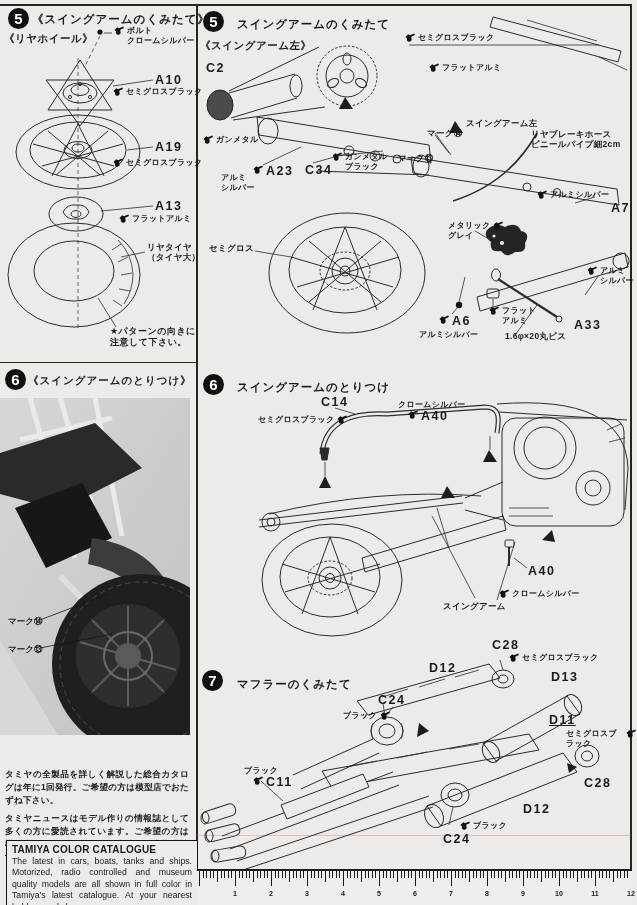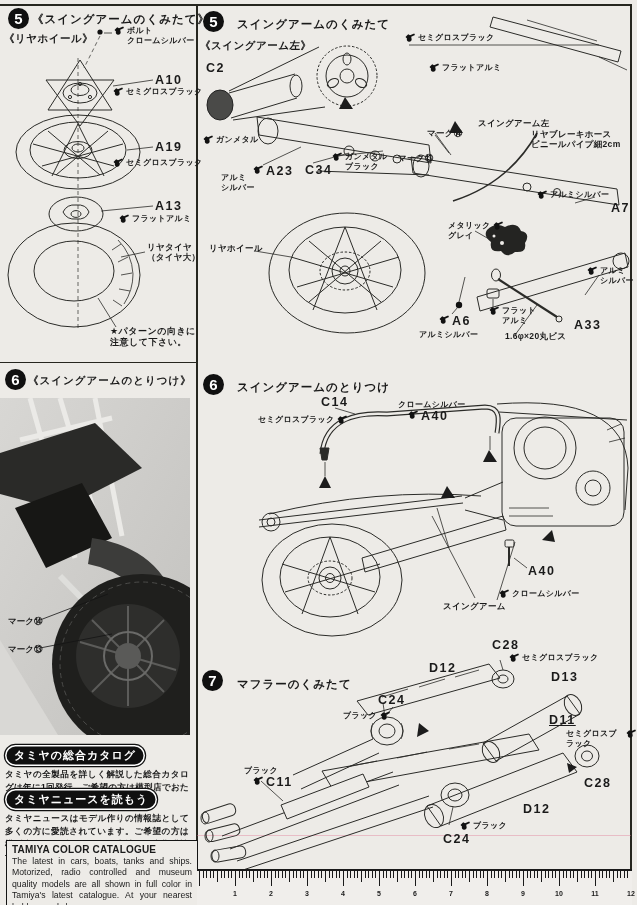--- a/index.html
+++ b/index.html
@@ -264,23 +264,21 @@
       <rect x="8" y="176" width="34" height="12" rx="5" transform="rotate(-14 8 176)"></rect>
       <rect x="14" y="196" width="34" height="12" rx="5" transform="rotate(-10 14 196)"></rect>
       <ellipse cx="8" cy="163" rx="4" ry="6"></ellipse>
         <ellipse cx="12" cy="181" rx="4" ry="6"></ellipse>
         <ellipse cx="18" cy="201" rx="4" ry="6"></ellipse>
     </g>
     <line x1="64" y1="126" x2="86" y2="146" stroke-width=".8"></line>
     <line x1="196" y1="52" x2="188" y2="62" stroke-width=".8"></line>
   </svg>
 
-  <div class="pill" style="left:5px;top:745px;">タミヤの総合カタログ</div>
   <div class="jp-para" style="left:5px;top:768px;width:184px;">タミヤの全製品を詳しく解説した総合カタログは年に1回発行。ご希望の方は模型店でおたずね下さい。</div>
-  <div class="pill" style="left:5px;top:789px;">タミヤニュースを読もう</div>
   <div class="jp-para" style="left:5px;top:812px;width:184px;">タミヤニュースはモデル作りの情報誌として多くの方に愛読されています。ご希望の方は模型店でおたずね下さい。当社より定期購読する方法もあります。</div>
   <div id="en-box">
     <h4>TAMIYA COLOR CATALOGUE</h4>
     <p>The latest in cars, boats, tanks and ships. Motorized, radio controlled and museum quality models are all shown in full color in Tamiya's latest catalogue. At your nearest hobby supply house.</p>
   </div>
 
   <div id="ruler">
       <div class="tick" style="left: 2px; height: 15px;"></div>
       <div class="tick" style="left: 5.6px; height: 7px;"></div>
       <div class="tick" style="left: 9.2px; height: 7px;"></div>
@@ -449,21 +447,21 @@
           <path d="M1.5 5 L4.2 2.2 L6 3.2 L10.2 1.4 L11 3 L7.2 4.8 L7.6 7 A2.4 2.4 0 1 1 3 6.6 Z" fill="#111"></path>
         </svg></span><span>ガンメタル
 ブラック</span></div>
     <div class="co paint" style="left: 404px; top: 33px;"><span class="paint-ic"><svg width="12" height="10" viewBox="0 0 12 10">
           <path d="M1.5 5 L4.2 2.2 L6 3.2 L10.2 1.4 L11 3 L7.2 4.8 L7.6 7 A2.4 2.4 0 1 1 3 6.6 Z" fill="#111"></path>
         </svg></span><span>セミグロスブラック</span></div>
     <div class="co paint" style="left: 428px; top: 63px;"><span class="paint-ic"><svg width="12" height="10" viewBox="0 0 12 10">
           <path d="M1.5 5 L4.2 2.2 L6 3.2 L10.2 1.4 L11 3 L7.2 4.8 L7.6 7 A2.4 2.4 0 1 1 3 6.6 Z" fill="#111"></path>
         </svg></span><span>フラットアルミ</span></div>
     <div class="co name" style="left: 427px; top: 128px;"><span>マーク⑭</span></div>
-    <div class="co name" style="left: 478px; top: 118px; text-align: center;"><span>スイングアーム左</span></div>
+    <div class="co name" style="left: 466px; top: 118px; text-align: center;"><span>スイングアーム左</span></div>
     <div class="co name" style="left: 531px; top: 129px;"><span>リヤブレーキホース
 ビニールパイプ細2cm</span></div>
     <div class="co name" style="left: 398px; top: 153px;"><span>マーク⑬</span></div>
     <div class="co paint" style="left: 536px; top: 190px;"><span class="paint-ic"><svg width="12" height="10" viewBox="0 0 12 10">
           <path d="M1.5 5 L4.2 2.2 L6 3.2 L10.2 1.4 L11 3 L7.2 4.8 L7.6 7 A2.4 2.4 0 1 1 3 6.6 Z" fill="#111"></path>
         </svg></span><span>アルミシルバー</span></div>
     <div class="co part" style="left: 611px; top: 202px;"><span>A7</span></div>
     <div class="co paint" style="left: 448px; top: 221px;"><span>メタリック
 グレイ</span><span class="paint-ic"><svg width="12" height="10" viewBox="0 0 12 10">
           <path d="M1.5 5 L4.2 2.2 L6 3.2 L10.2 1.4 L11 3 L7.2 4.8 L7.6 7 A2.4 2.4 0 1 1 3 6.6 Z" fill="#111"></path>
@@ -475,21 +473,21 @@
     <div class="co part" style="left: 574px; top: 296px; margin-top: 23px;"><span>A33</span></div>
     <div class="co part" style="left: 438px; top: 315px;"><span class="paint-ic"><svg width="12" height="10" viewBox="0 0 12 10">
           <path d="M1.5 5 L4.2 2.2 L6 3.2 L10.2 1.4 L11 3 L7.2 4.8 L7.6 7 A2.4 2.4 0 1 1 3 6.6 Z" fill="#111"></path>
         </svg></span><span>A6</span></div>
     <div class="co paint" style="left: 419px; top: 330px;"><span>アルミシルバー</span></div>
     <div class="co paint" style="left: 488px; top: 306px;"><span class="paint-ic"><svg width="12" height="10" viewBox="0 0 12 10">
           <path d="M1.5 5 L4.2 2.2 L6 3.2 L10.2 1.4 L11 3 L7.2 4.8 L7.6 7 A2.4 2.4 0 1 1 3 6.6 Z" fill="#111"></path>
         </svg></span><span>フラット
 アルミ</span></div>
     <div class="co name" style="left: 505px; top: 331px;"><span>1.6φ×20丸ビス</span></div>
-    <div class="co name" style="left: 209px; top: 243px;"><span>リヤホイール</span></div>
+    <div class="co name" style="left: 209px; top: 243px;"><span>セミグロス</span></div>
     <div class="co photomark" style="left: 8px; top: 616px;"><span>マーク⑭</span></div>
     <div class="co photomark" style="left: 8px; top: 644px;"><span>マーク⑬</span></div>
     <div class="co part" style="left: 321px; top: 396px;"><span>C14</span></div>
     <div class="co paint" style="left: 258px; top: 415px;"><span>セミグロスブラック</span><span class="paint-ic"><svg width="12" height="10" viewBox="0 0 12 10">
           <path d="M1.5 5 L4.2 2.2 L6 3.2 L10.2 1.4 L11 3 L7.2 4.8 L7.6 7 A2.4 2.4 0 1 1 3 6.6 Z" fill="#111"></path>
         </svg></span></div>
     <div class="co paint" style="left: 398px; top: 400px;"><span>クロームシルバー</span></div>
     <div class="co part" style="left: 407px; top: 410px;"><span class="paint-ic"><svg width="12" height="10" viewBox="0 0 12 10">
           <path d="M1.5 5 L4.2 2.2 L6 3.2 L10.2 1.4 L11 3 L7.2 4.8 L7.6 7 A2.4 2.4 0 1 1 3 6.6 Z" fill="#111"></path>
         </svg></span><span>A40</span></div>

